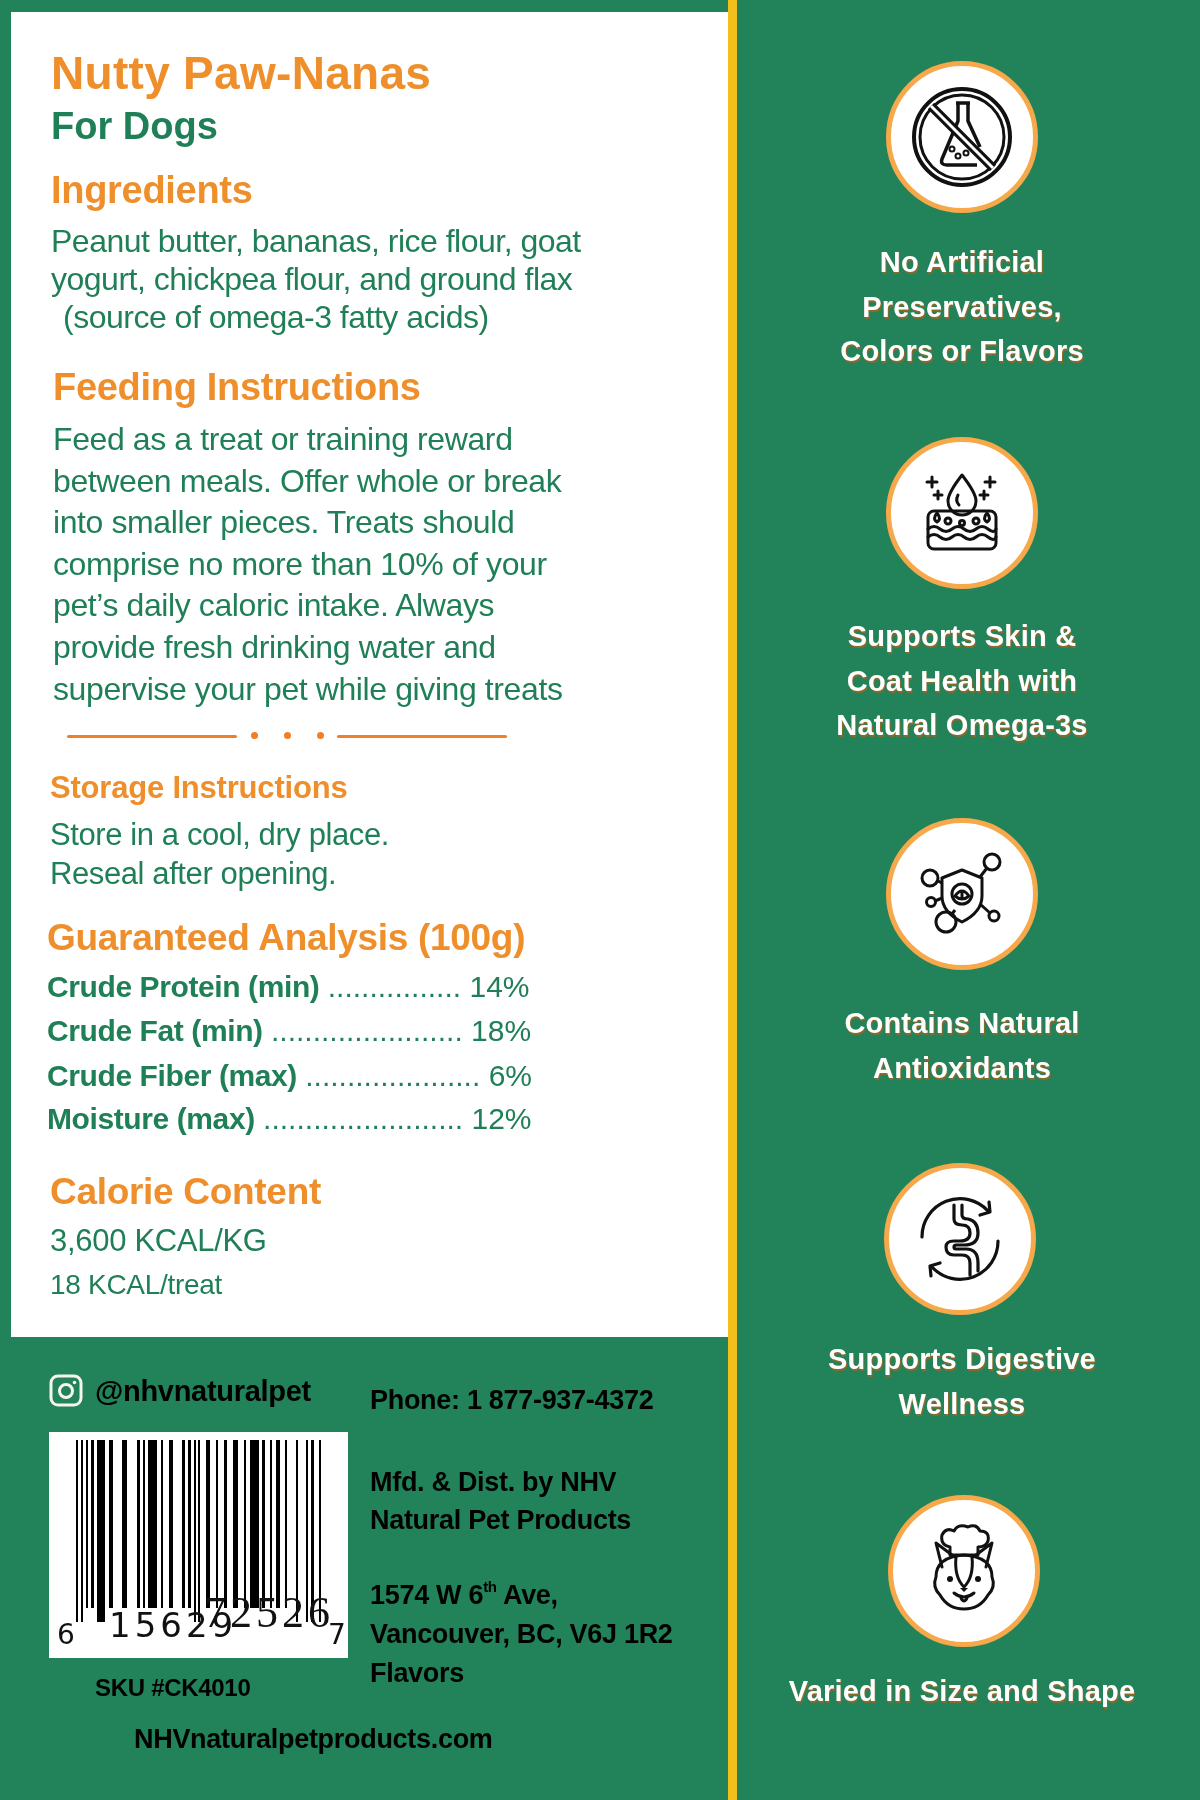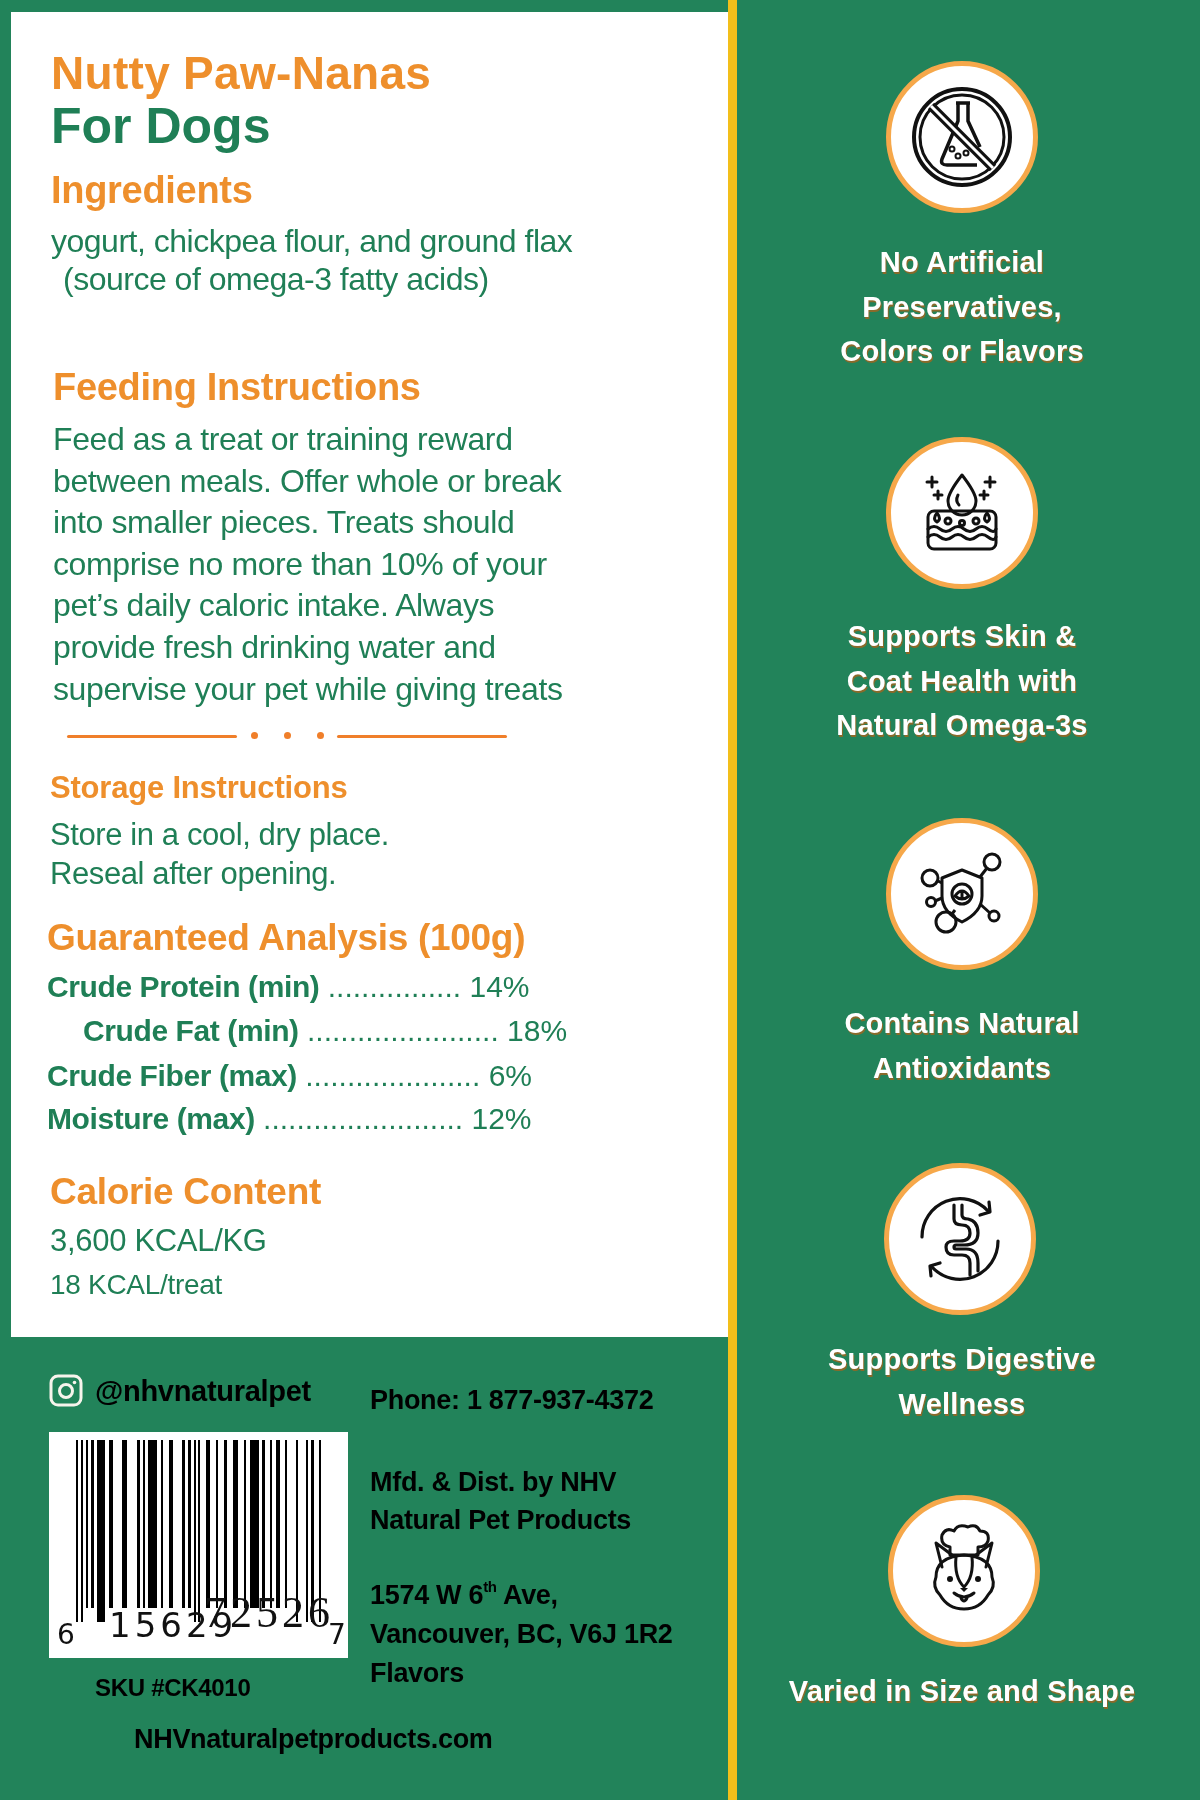--- a/index.html
+++ b/index.html
@@ -12,21 +12,21 @@
   
   #panel {
     position:absolute; left:11px; top:12px; width:717px; height:1325px;
     background:#ffffff;
   }
   #vbar { position:absolute; left:728px; top:0; width:9px; height:1800px; background:#f3bf1a; }
 
   .orange { color:#ee8f2c; }
   .green { color:#1f7f56; }
   .h-title { font-weight:bold; font-size:46px; line-height:46px; letter-spacing:0.3px; }
-  .h-sub { font-weight:bold; font-size:50px; line-height:40px; }
+  .h-sub { font-weight:bold; font-size:38px; line-height:40px; }
   .h-sec { font-weight:bold; font-size:38px; line-height:40px; letter-spacing:-0.3px; }
   .h-sec-sm { font-weight:bold; font-size:31px; line-height:34px; letter-spacing:-0.2px; }
   .body-line { font-size:30px; line-height:38px; white-space:nowrap; letter-spacing:-0.3px; }
   .body-wide { font-size:32px; line-height:41.6px; white-space:nowrap; letter-spacing:-0.4px; }
 
   .ga-row { position:absolute; left:47px; height:44px; width:600px; white-space:nowrap; font-size:30px; line-height:44px; }
   .ga-row .lbl { font-weight:bold; letter-spacing:-0.4px; }
   .ga-row .dots { font-weight:normal; letter-spacing:0px; }
   .ga-row .val { font-weight:normal; }
 
@@ -56,20 +56,21 @@
 <body>
 
 <div id="panel"></div>
 <div id="vbar"></div>
 
 <div class="abs orange h-title" style="left:51px; top:50px;">Nutty Paw-Nanas</div>
 <div class="abs green h-sub" style="left:51px; top:106px;">For Dogs</div>
 
 <div class="abs orange h-sec" style="left:51px; top:170px;">Ingredients</div>
 <div class="abs green" style="left:51px; top:222px;">
+  <div class="body-line" style="font-size:32px; line-height:38px; letter-spacing:-0.5px;">Peanut butter, bananas, rice flour, goat</div>
   <div class="body-line" style="font-size:32px; line-height:38px; letter-spacing:-0.5px;">yogurt, chickpea flour, and ground flax</div>
   <div class="body-line" style="font-size:32px; line-height:38px; letter-spacing:-0.5px;margin-left:12px;">(source of omega-3 fatty acids)</div>
 </div>
 
 <div class="abs orange h-sec" style="left:53px; top:367px;">Feeding Instructions</div>
 <div class="abs green" style="left:53px; top:419px;">
   <div class="body-wide">Feed as a treat or training reward</div>
   <div class="body-wide">between meals. Offer whole or break</div>
   <div class="body-wide">into smaller pieces. Treats should</div>
   <div class="body-wide">comprise no more than 10% of your</div>
@@ -90,21 +91,21 @@
 <div class="abs green" style="left:50px; top:815px;">
   <div class="body-line" style="font-size:31px; line-height:39px; letter-spacing:-0.4px;">Store in a cool, dry place.</div>
   <div class="body-line" style="font-size:31px; line-height:39px; letter-spacing:-0.4px;">Reseal after opening.</div>
 </div>
 
 <div class="abs orange h-sec" style="left:47px; top:918px; font-size:37px;">Guaranteed Analysis (100g)</div>
 <div>
   <div class="ga-row green" style="top:965px;">
     <span class="lbl">Crude Protein (min)</span><span class="dots"> ................</span><span class="val"> 14%</span>
   </div>
-  <div class="ga-row green" style="top:1009px;margin-left:36px;">
+  <div class="ga-row green" style="top:1009px;">
     <span class="lbl">Crude Fat (min)</span><span class="dots"> .......................</span><span class="val"> 18%</span>
   </div>
   <div class="ga-row green" style="top:1054px;">
     <span class="lbl">Crude Fiber (max)</span><span class="dots"> .....................</span><span class="val"> 6%</span>
   </div>
   <div class="ga-row green" style="top:1097px;">
     <span class="lbl">Moisture (max)</span><span class="dots"> ........................</span><span class="val"> 12%</span>
   </div>
 </div>
 

